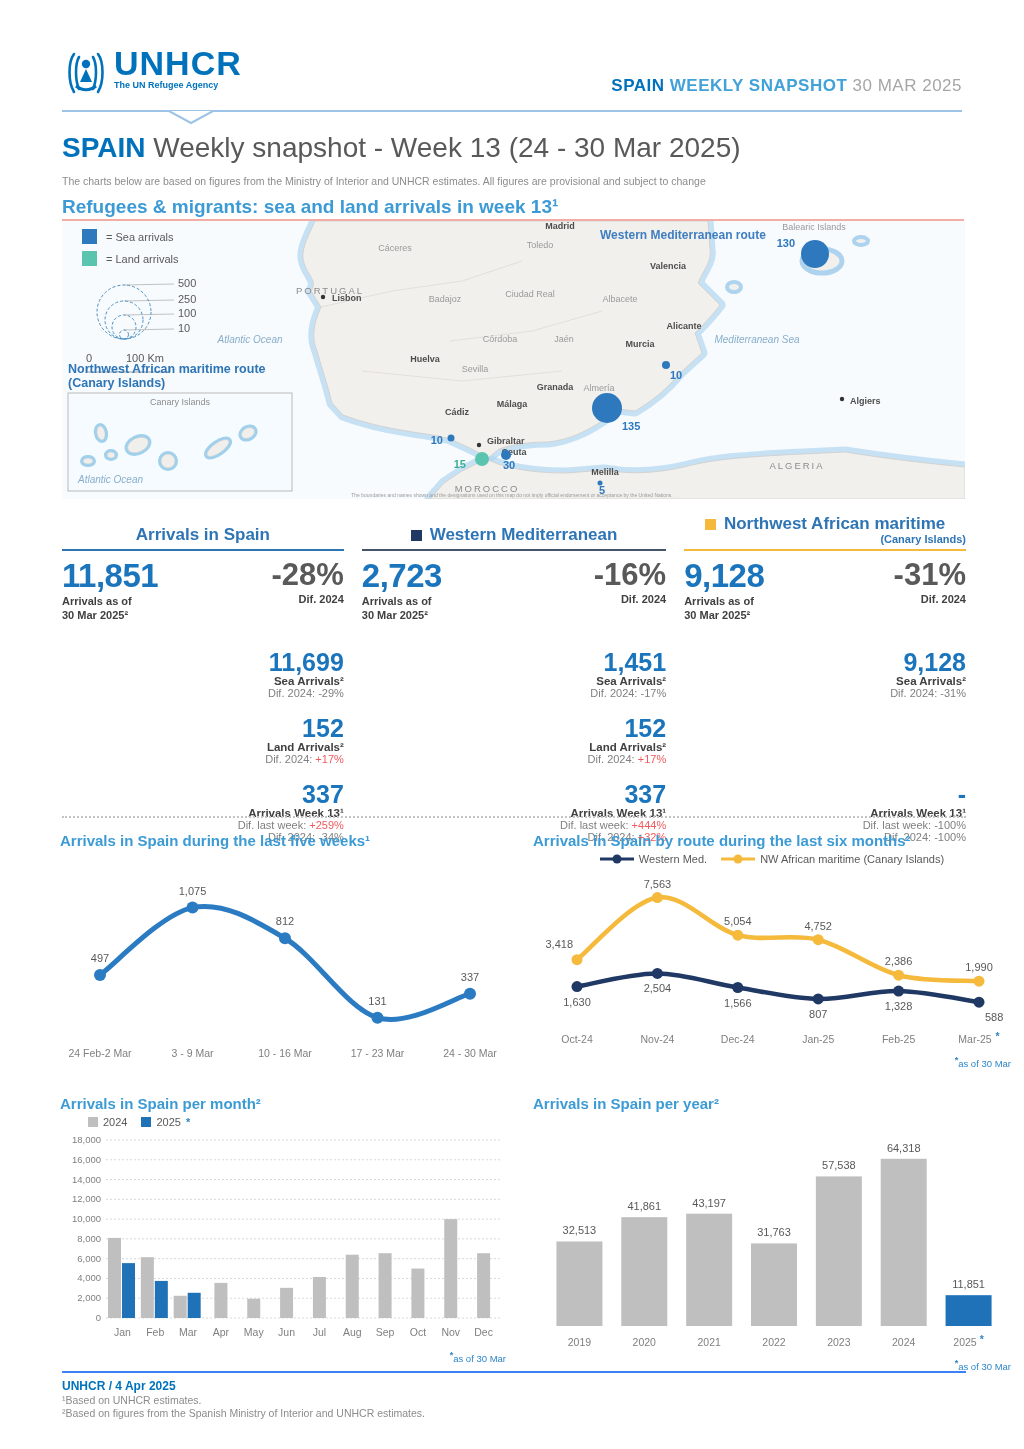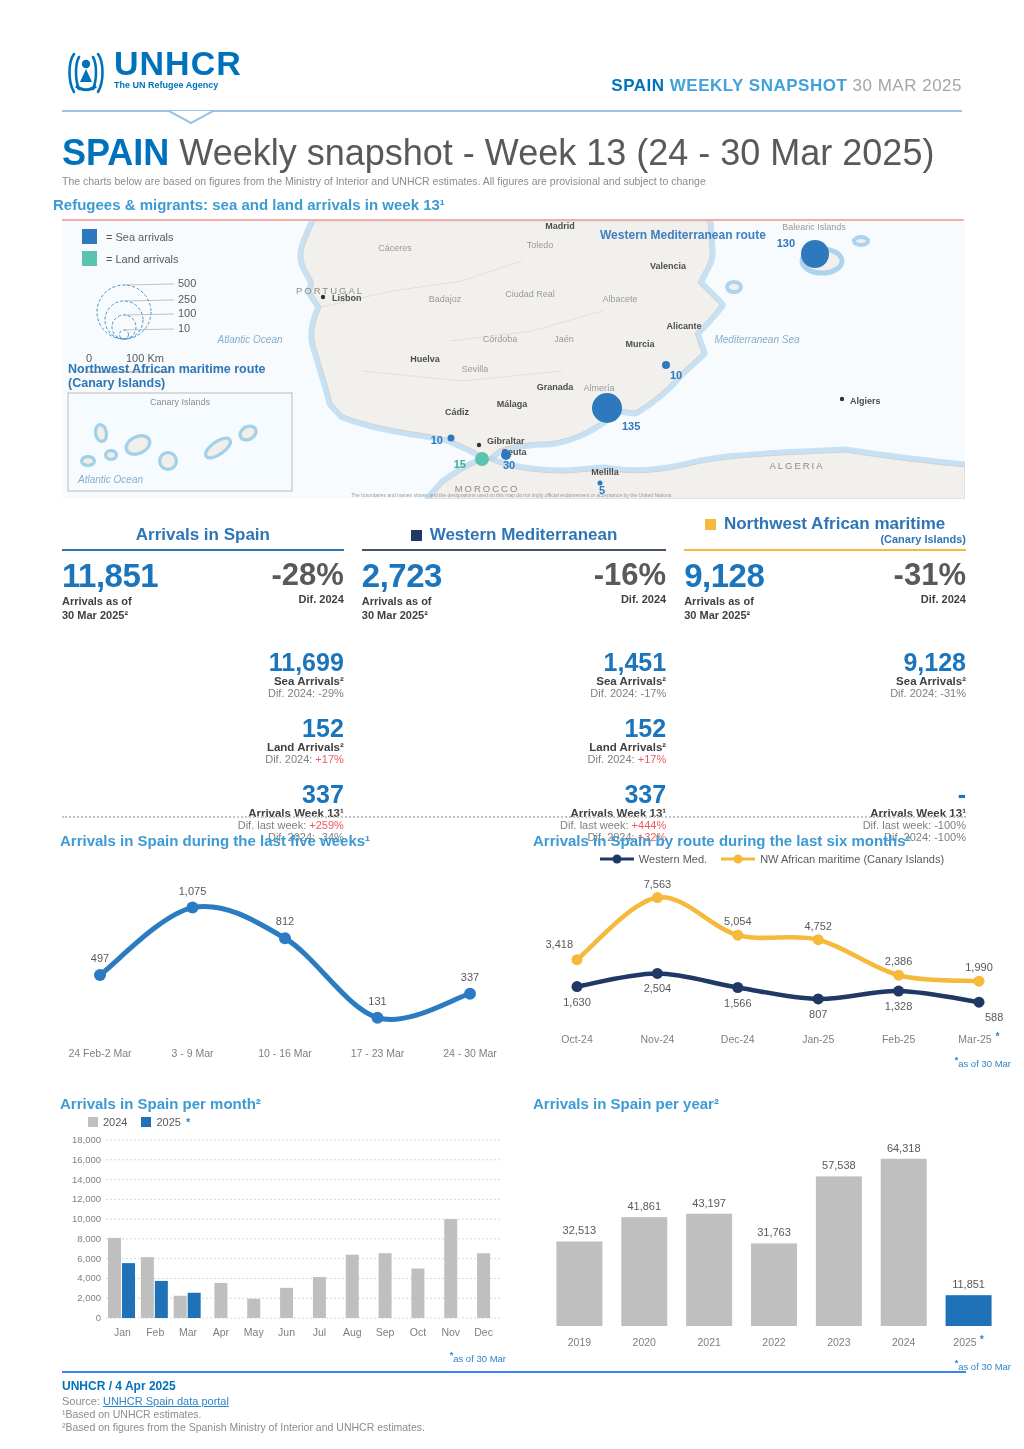--- a/index.html
+++ b/index.html
@@ -10,24 +10,24 @@
   #logo-text-wrap{margin-left:6px;}
   #logo-text{font-size:34px;font-weight:bold;color:#0072BC;letter-spacing:1px;line-height:30px;}
   #logo-tag{font-size:9px;font-weight:bold;color:#0072BC;margin-top:2px;}
   #banner{position:absolute;right:62px;top:76px;font-size:17px;letter-spacing:.5px;}
   #banner .b1{color:#0072BC;font-weight:bold;}
   #banner .b2{color:#41A1D9;font-weight:bold;}
   #banner .b3{color:#A6A6A6;}
   #hdr-line{position:absolute;left:62px;right:62px;top:110px;height:2px;background:#9DC3E6;}
   #hdr-notch{position:absolute;left:168px;top:111px;}
   
-  #main-title{position:absolute;left:62px;top:132px;font-size:36px;color:#595959;}
+  #main-title{position:absolute;left:62px;top:132px;font-size:28px;color:#595959;}
   #main-title .lead{color:#0072BC;font-weight:bold;}
   #intro{position:absolute;left:62px;top:175px;font-size:10.5px;color:#8c8c8c;}
-  #section-title{position:absolute;left:53px;top:196px;font-size:15px;font-weight:bold;color:#3C9BD5;}
+  #section-title{position:absolute;left:62px;top:196px;font-size:19px;font-weight:bold;color:#3C9BD5;}
   #section-underline{position:absolute;left:62px;right:60px;top:219px;height:2px;background:#F2ADA7;}
   
   #map{position:absolute;left:62px;top:221px;width:903px;height:278px;}
   
   #stats{position:absolute;left:62px;top:514px;right:58px;display:flex;gap:18px;align-items:flex-end;}
   .stat-col{flex:1;}
   .stat-col.wide{flex:1.08;}
   .stat-head{display:flex;align-items:center;justify-content:center;gap:8px;}
   .stat-marker{width:11px;height:11px;flex:0 0 11px;}
   .stat-title{font-size:17px;font-weight:bold;color:#2E75B6;white-space:nowrap;}
@@ -487,17 +487,16 @@
         <text x="370.7142857142858" y="230" text-anchor="middle" class="xlabel">2024</text>
         <rect x="412.5714285714286" y="179.1874" width="46" height="30.8126" fill="#1F72B8"></rect>
         <text x="435.5714285714286" y="172.1874" text-anchor="middle" class="blabel">11,851</text>
         <text x="435.5714285714286" y="230" text-anchor="middle" class="xlabel">2025<tspan dx="3" dy="-3" fill="#2E86C9" font-weight="bold">*</tspan></text>
       </svg>
     <div class="chart-fn"><sup class="star">*</sup><span>as of 30 Mar</span></div>
   </div>
 
   <div id="footer">
     <div class="credit">UNHCR / 4 Apr 2025</div>
-    <div class="src"><span>Source: </span><a>UNHCR Spain data portal</a></div>
     <div class="note">¹Based on UNHCR estimates.</div>
     <div class="note">²Based on figures from the Spanish Ministry of Interior and UNHCR estimates.</div>
   </div>
 </div>
 
 </body></html>

